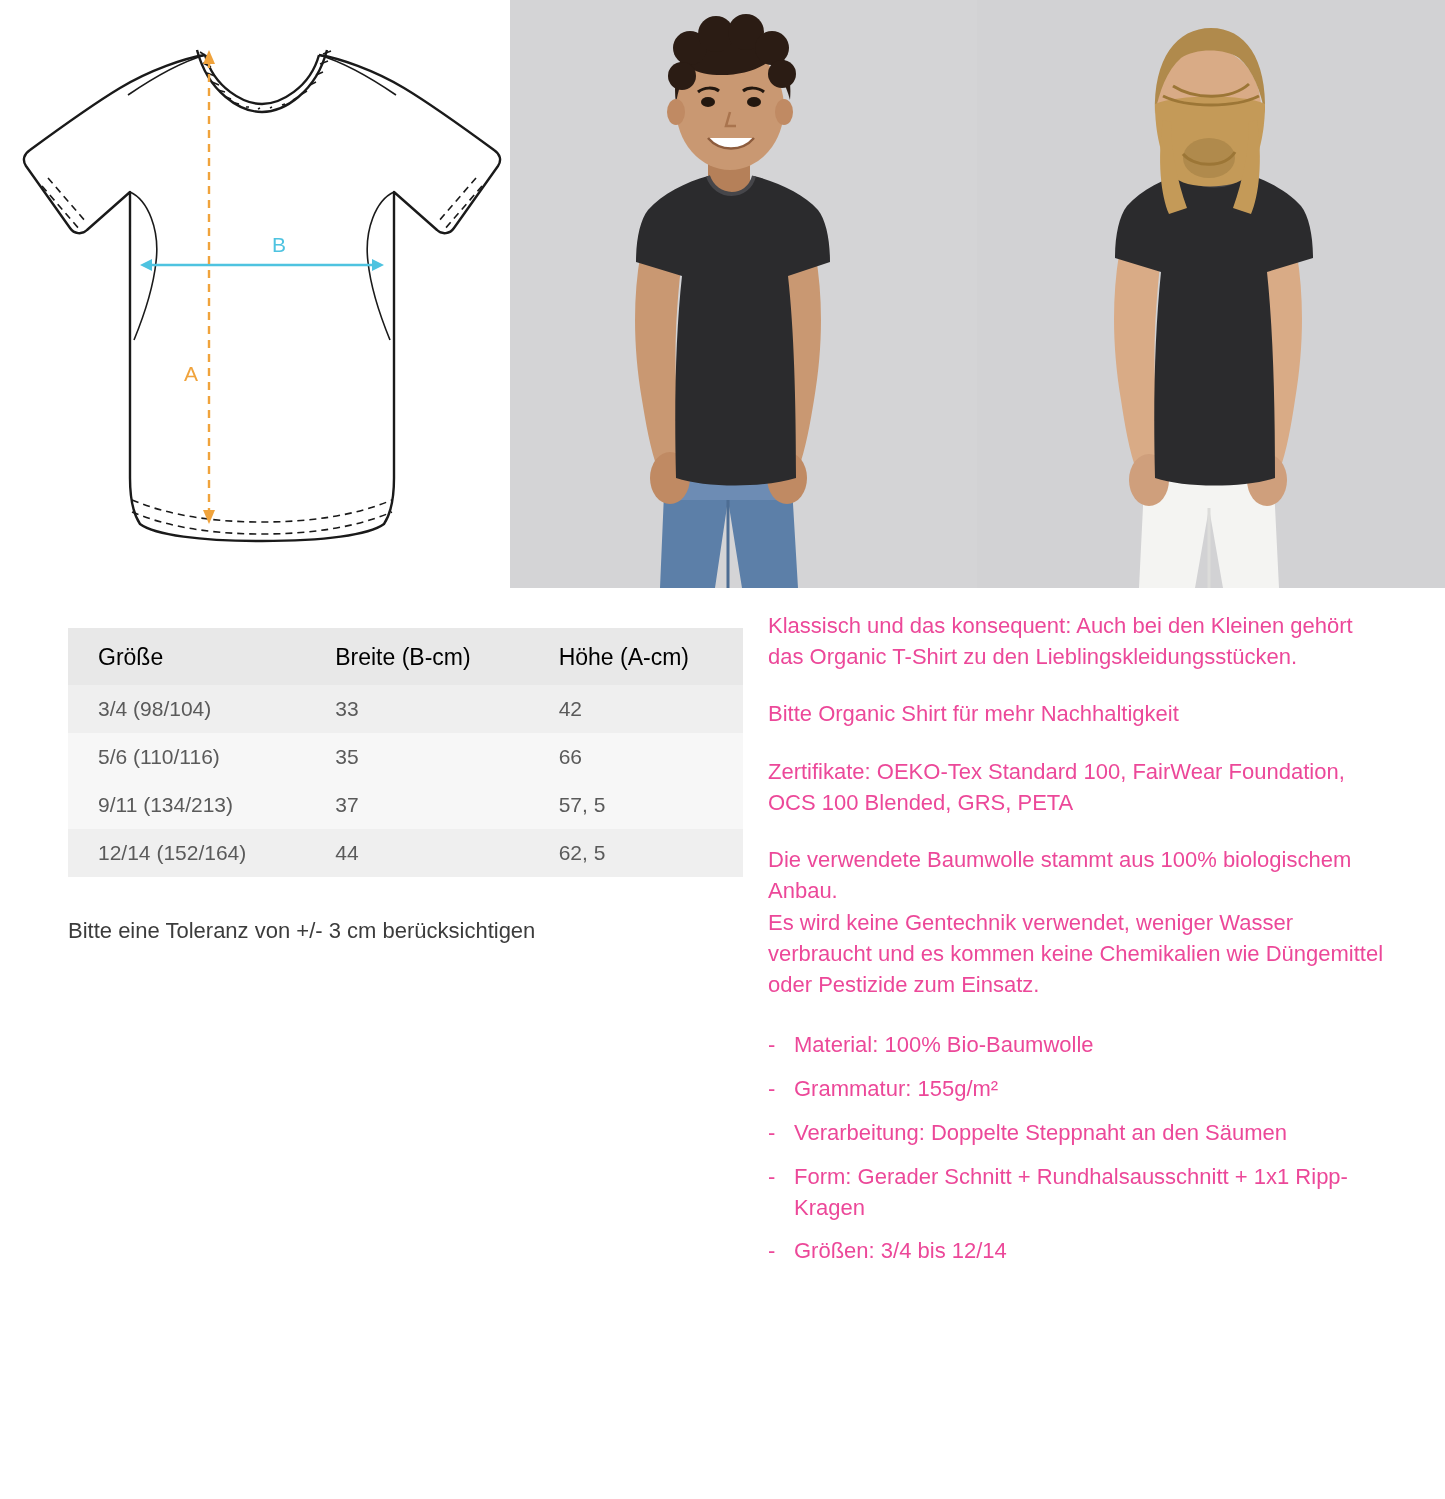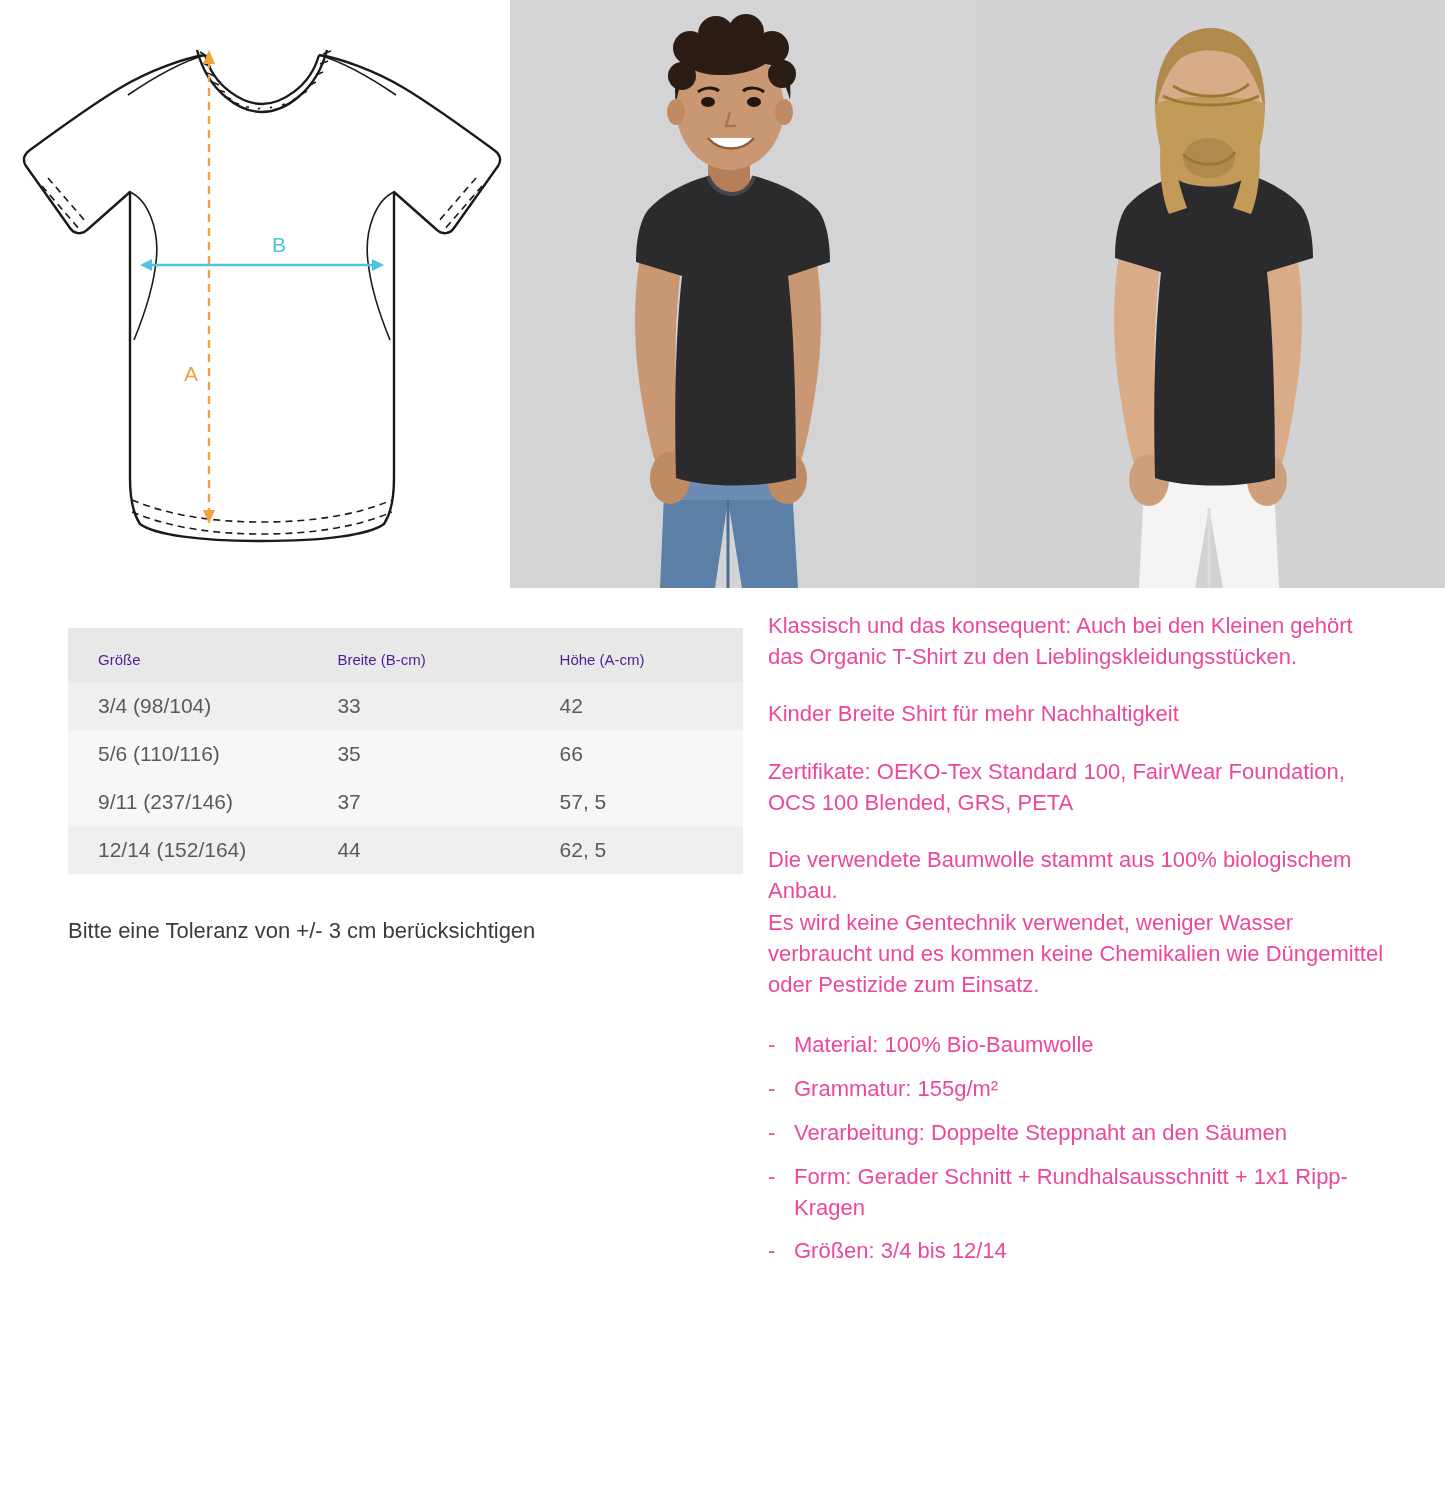--- a/index.html
+++ b/index.html
@@ -63,24 +63,24 @@
   }
   table.size-table {
     border-collapse: collapse;
     width: 675px;
     font-size: 21px;
     color: #5c5c5c;
   }
   table.size-table th {
     text-align: left;
     font-weight: normal;
-    padding: 23px 0 14px 30px;
+    padding: 16px 0 14px 30px;
     background: #e8e8e8;
-    color: #4c1d95;
-    font-size: 15px;
+    color: #000000;
+    font-size: 23px;
   }
   table.size-table td {
     padding: 12px 0 12px 30px;
     font-size: 21px;
     color: #5a5a5a;
   }
   table.size-table tr.odd td { background: #efefef; }
   table.size-table tr.even td { background: #f7f7f7; }
   table.size-table .col-size { width: 235px; }
   table.size-table .col-breite { width: 225px; }
@@ -302,38 +302,38 @@
           <td>3/4 (98/104)</td>
           <td>33</td>
           <td>42</td>
         </tr>
         <tr class="even">
           <td>5/6 (110/116)</td>
           <td>35</td>
           <td>66</td>
         </tr>
         <tr class="even">
-          <td>9/11 (237/146)</td>
+          <td>9/11 (134/213)</td>
           <td>37</td>
           <td>57, 5</td>
         </tr>
         <tr class="odd">
           <td>12/14 (152/164)</td>
           <td>44</td>
           <td>62, 5</td>
         </tr>
       </tbody>
     </table>
   </div>
 
   <div class="tolerance">Bitte eine Toleranz von +/- 3 cm berücksichtigen</div>
 
   <div class="desc">
     <p>Klassisch und das konsequent: Auch bei den Kleinen gehört das Organic T-Shirt zu den Lieblingskleidungsstücken.</p>
-    <p>Kinder Breite Shirt für mehr Nachhaltigkeit</p>
+    <p>Bitte Organic Shirt für mehr Nachhaltigkeit</p>
     <p>Zertifikate: OEKO-Tex Standard 100, FairWear Foundation, OCS 100 Blended, GRS, PETA</p>
     <p class="tight">Die verwendete Baumwolle stammt aus 100% biologischem Anbau.</p>
     <p>Es wird keine Gentechnik verwendet, weniger Wasser verbraucht und es kommen keine Chemikalien wie Düngemittel oder Pestizide zum Einsatz.</p>
     <ul class="bullets">
       <li>
         <span class="dash">-</span>
         <span>Material: 100% Bio-Baumwolle</span>
       </li>
       <li>
         <span class="dash">-</span>

